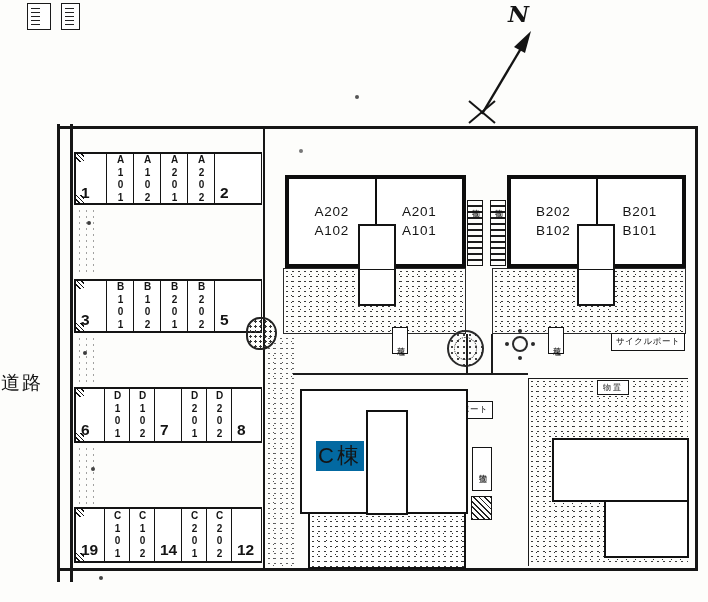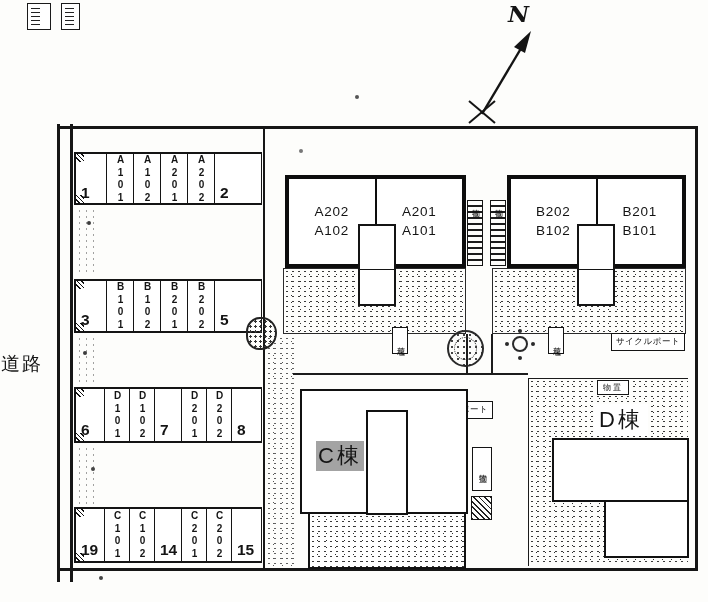--- a/index.html
+++ b/index.html
@@ -23,21 +23,21 @@
   .artifact::after { content:""; position:absolute; left:3px; top:4px; width:9px; height:17px;
     background:repeating-linear-gradient(180deg,#222 0 1.4px, transparent 1.4px 4px); }
 
   
   .compass { position:absolute; left:452px; top:2px; width:110px; height:124px; }
   .compass-n { position:absolute; left:56px; top:-2px; font-family:"DejaVu Serif", serif;
     font-style:italic; font-weight:700; font-size:23px; }
   .compass svg { position:absolute; left:0; top:0; }
 
   
-  .road-label { position:absolute; left:1px; top:351px; font-size:19px; letter-spacing:2px; font-weight:500; }
+  .road-label { position:absolute; left:1px; top:370px; font-size:19px; letter-spacing:2px; font-weight:500; }
 
   
   .prow { position:absolute; left:74px; width:188px; display:grid; background:#fff;
     border-top:2.2px solid #141414; border-bottom:2.2px solid #141414; border-left:2.5px solid #141414; }
   .r1 { top:152px; height:53px; grid-template-columns:31px 27px 27px 27px 27px auto; }
   .r2 { top:279px; height:54px; grid-template-columns:31px 27px 27px 27px 27px auto; }
   .r3 { top:387px; height:56px; grid-template-columns:29px 25px 25px 27px 25px 25px auto; }
   .r4 { top:507px; height:56px; grid-template-columns:29px 25px 25px 27px 25px 25px auto; }
   .pcell { border-right:1.8px solid #141414; position:relative; display:flex; align-items:center; justify-content:center; }
   .pcell.num { align-items:flex-end; justify-content:flex-start; padding:0 0 2px 5px;
@@ -100,21 +100,21 @@
   .kadan-1 { left:392px; top:327px; } .kadan-2 { left:548px; top:327px; }
   .cycleport { position:absolute; border:1.6px solid #141414; background:#fff; font-size:8.5px;
     display:flex; align-items:center; justify-content:center; letter-spacing:0.5px; white-space:nowrap; }
   .cp-b { left:611px; top:333px; width:74px; height:18px; }
   .cp-c { left:419px; top:401px; width:74px; height:18px; }
 
   
   .c-wing-top { position:absolute; left:300px; top:389px; width:168px; height:125px; background:#fff; border:2.6px solid #111; }
   .c-core { position:absolute; left:366px; top:410px; width:42px; height:105px; background:#fff; border:2.2px solid #111; }
   .c-wing-bottom { position:absolute; left:308px; top:512px; width:158px; height:57px; border:2.6px solid #111; background-color:#fff; }
-  .c-label { position:absolute; left:316px; top:441px; font-size:22px; letter-spacing:3px; background:#a3a3a3; padding:0 2px; }
+  .c-label { position:absolute; left:316px; top:441px; font-size:22px; letter-spacing:3px; background:#0369a1; padding:0 2px; }
 
   
   .d-parcel { position:absolute; left:528px; top:378px; width:160px; height:188px;
     border-top:1.8px solid #1b1b1b; border-left:1.8px solid #1b1b1b; }
   .d-b1 { position:absolute; left:552px; top:438px; width:137px; height:64px; background:#fff; border:2.6px solid #111; }
   .d-b2 { position:absolute; left:604px; top:500px; width:85px; height:58px; background:#fff; border:2.6px solid #111; }
   .d-label { position:absolute; left:594px; top:404px; font-size:22px; letter-spacing:3px; background:#fff; padding:1px 5px; }
   .monooki-d { position:absolute; left:597px; top:380px; width:32px; height:15px; border:1.4px solid #141414;
     background:#fff; font-size:8px; display:flex; align-items:center; justify-content:center; letter-spacing:2px; }
 
@@ -253,21 +253,21 @@
     <div class="pcell num">
         <span>14</span>
       </div>
     <div class="pcell unit">
         <span class="vtext">C201</span>
       </div>
     <div class="pcell unit">
         <span class="vtext">C202</span>
       </div>
     <div class="pcell num">
-        <span>15</span>
+        <span>12</span>
       </div>
   </div>
 
   <div class="garden-a stipple"></div>
   <div class="garden-b stipple"></div>
   <div class="left-stipple stipple"></div>
 
   <div class="bldg bldg-a">
     <div class="half">
       <span>A202</span>
@@ -318,21 +318,20 @@
   <div class="cycleport cp-c">サイクルポート</div>
 
   <div class="c-wing-top"></div>
   <div class="c-wing-bottom stipple"></div>
   <div class="c-core"></div>
   <div class="c-label">C棟</div>
 
   <div class="d-parcel stipple"></div>
   <div class="d-b1"></div>
   <div class="d-b2"></div>
-  <div class="d-label">D棟</div>
   <div class="monooki-d">物置</div>
 
   <div class="monooki-corridor">
     <span class="vtext8">物置</span>
   </div>
   <div class="hatchbox"></div>
 
 </div>
 
 </body></html>

